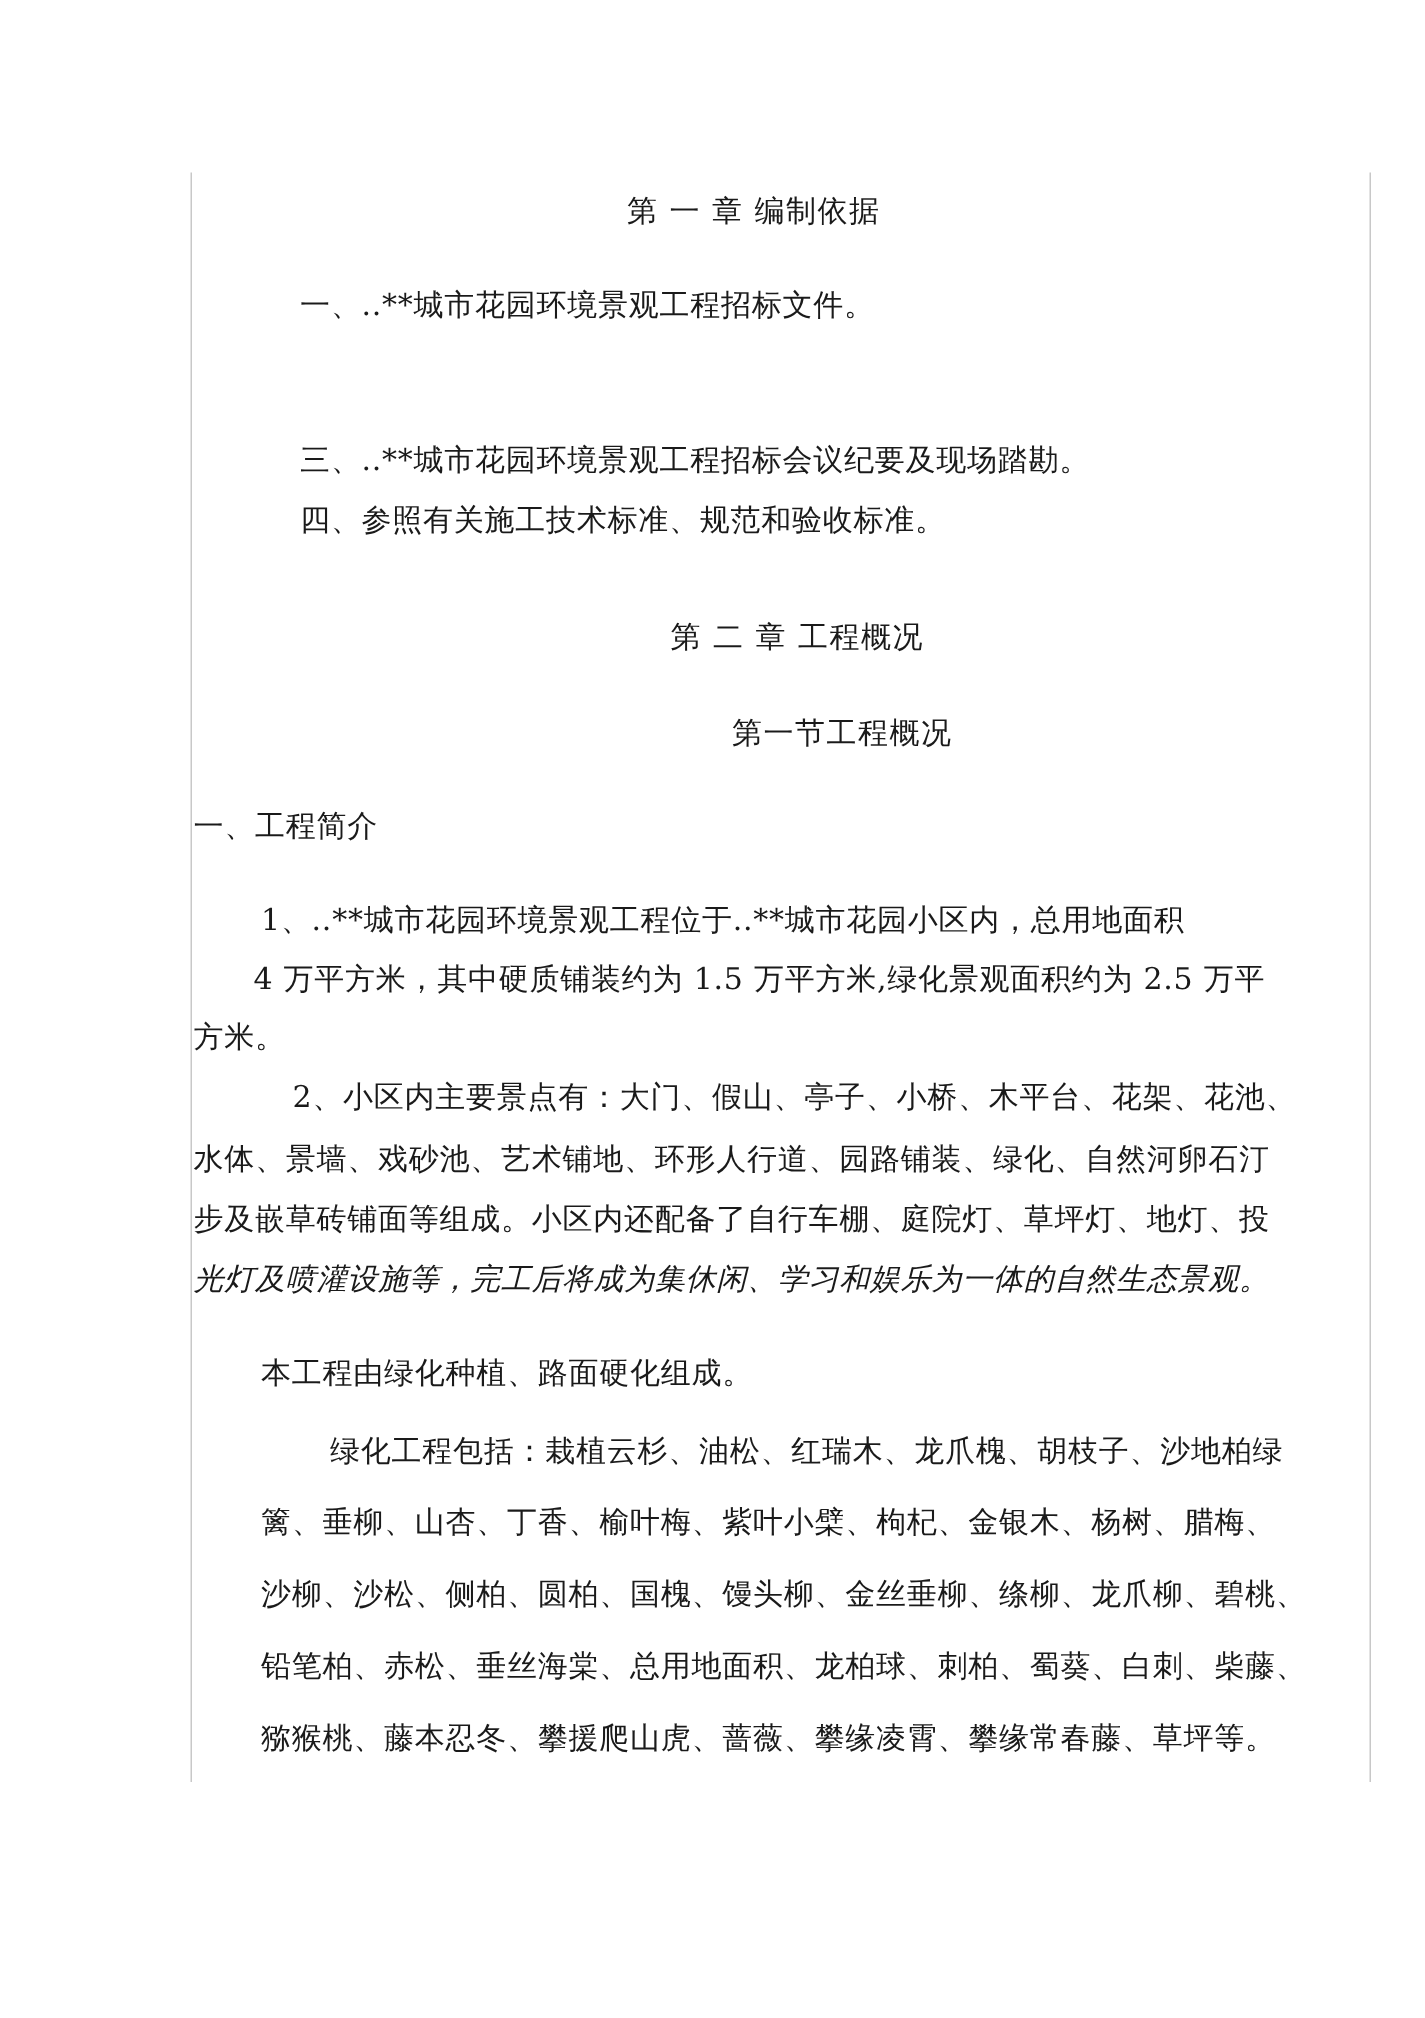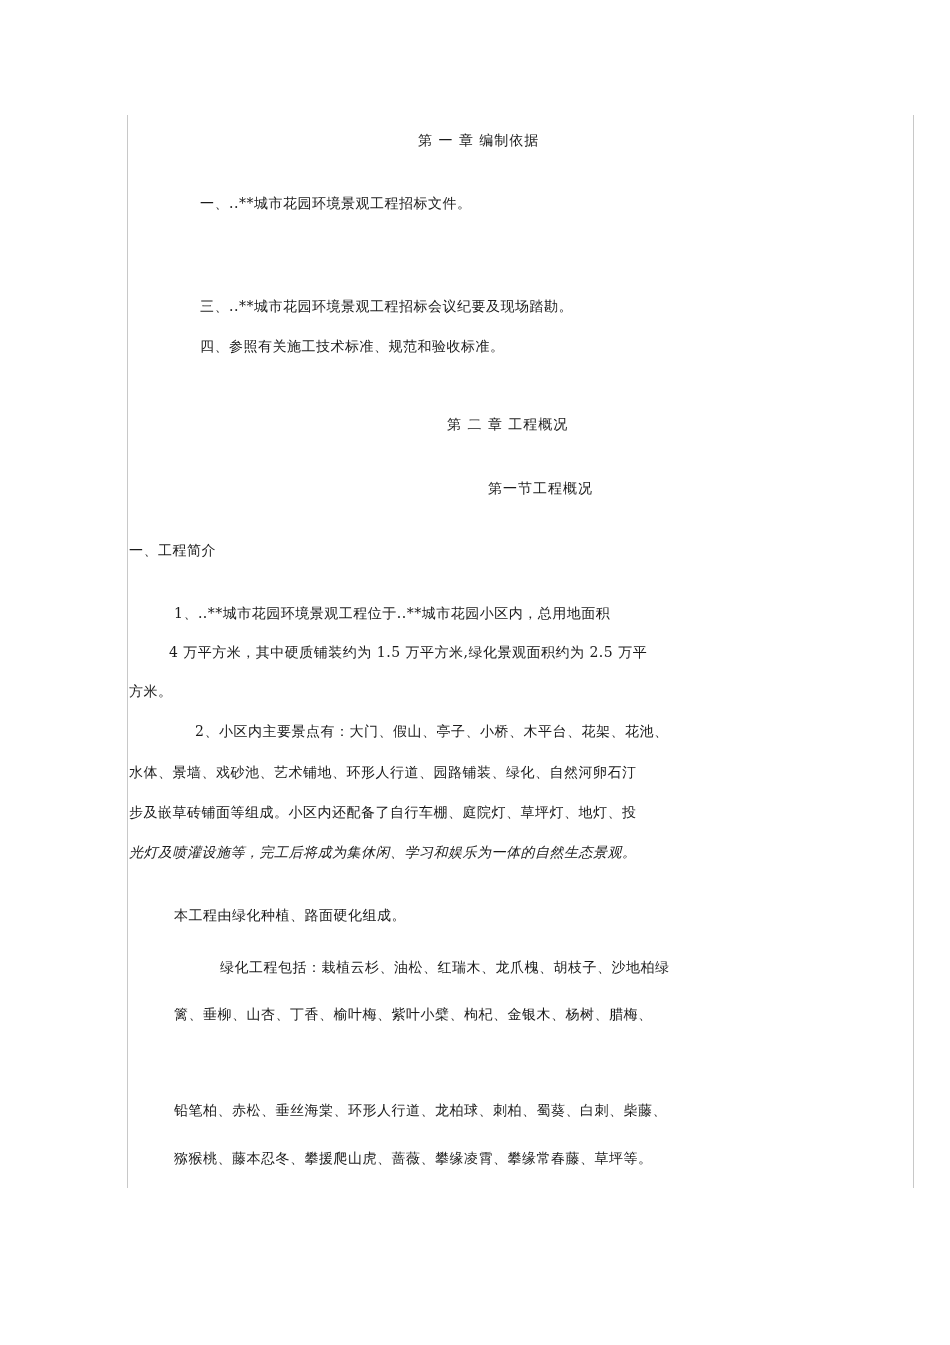--- a/index.html
+++ b/index.html
@@ -22,21 +22,21 @@
     }
     .rule {
       position: absolute;
       width: 1px;
       background: #c8c8c8;
     }
     .rule.left { left: 127px; top: 115px; height: 1073px; }
     .rule.right { left: 913px; top: 115px; height: 1073px; }
     .line {
       position: absolute;
-      font-size: 14px;
+      font-size: 20px;
       line-height: 24px;
       white-space: nowrap;
       letter-spacing: 0.5px;
     }
     .heading {
       letter-spacing: 1px;
     }
   </style>
 </head>
 <body>
@@ -60,15 +60,16 @@
 
   <div class="line" style="left:195px; top:719px;">2、小区内主要景点有：大门、假山、亭子、小桥、木平台、花架、花池、</div>
   <div class="line" style="left:129px; top:760px;">水体、景墙、戏砂池、艺术铺地、环形人行道、园路铺装、绿化、自然河卵石汀</div>
   <div class="line" style="left:129px; top:800px;">步及嵌草砖铺面等组成。小区内还配备了自行车棚、庭院灯、草坪灯、地灯、投</div>
   <div class="line" style="left:129px; top:840px;font-style:italic;">光灯及喷灌设施等，完工后将成为集休闲、学习和娱乐为一体的自然生态景观。</div>
 
   <div class="line" style="left:174px; top:903px;">本工程由绿化种植、路面硬化组成。</div>
 
   <div class="line" style="left:220px; top:955px;">绿化工程包括：栽植云杉、油松、红瑞木、龙爪槐、胡枝子、沙地柏绿</div>
   <div class="line" style="left:174px; top:1002px;">篱、垂柳、山杏、丁香、榆叶梅、紫叶小檗、枸杞、金银木、杨树、腊梅、</div>
-  <div class="line" style="left:174px; top:1098px;">铅笔柏、赤松、垂丝海棠、环形人行道、龙柏球、刺柏、蜀葵、白刺、柴藤、</div>
+  <div class="line" style="left:174px; top:1050px;">沙柳、沙松、侧柏、圆柏、国槐、馒头柳、金丝垂柳、绦柳、龙爪柳、碧桃、</div>
+  <div class="line" style="left:174px; top:1098px;">铅笔柏、赤松、垂丝海棠、总用地面积、龙柏球、刺柏、蜀葵、白刺、柴藤、</div>
   <div class="line" style="left:174px; top:1146px;">猕猴桃、藤本忍冬、攀援爬山虎、蔷薇、攀缘凌霄、攀缘常春藤、草坪等。</div>
 </div>
 
 </body></html>

